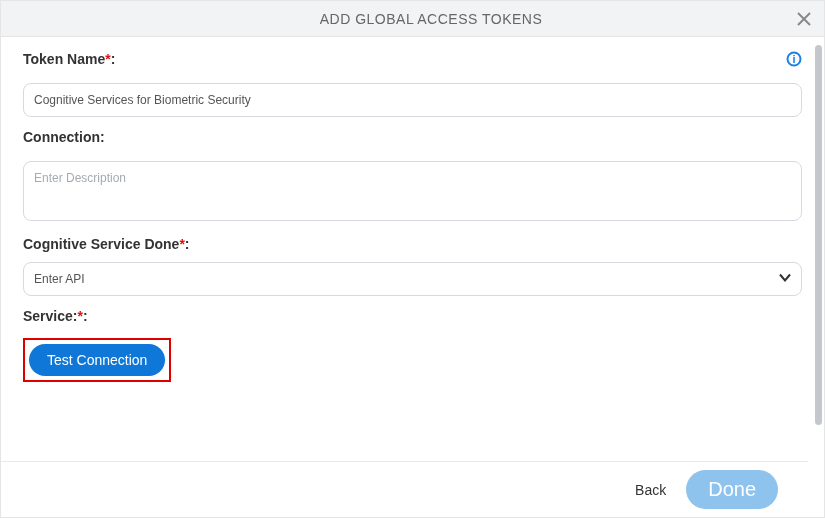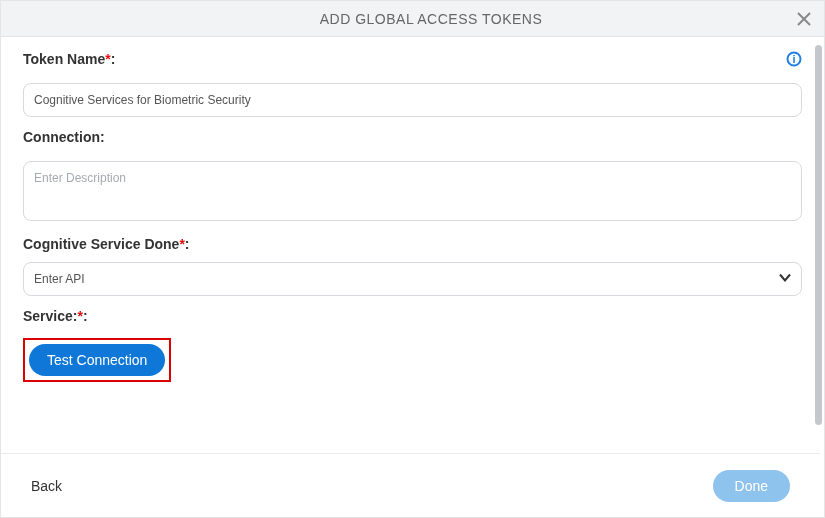--- a/index.html
+++ b/index.html
@@ -47,27 +47,27 @@
   }
   .masked .inner-mask {
     display:inline-block; height:10px; width:270px; background: repeating-linear-gradient(90deg,#c0c0c0 0 2px,#d9d9d9 2px 4px); border-radius:2px;
   }
   .test-wrap { display:inline-block; border: 2px solid #d00; padding: 4px; margin-top: 2px; }
   .test-btn {
     background: #0f77d8; color: #fff; border: none; border-radius: 20px;
     padding: 8px 18px; font-size: 14px; cursor: pointer; font-weight: 500;
   }
   .footer {
-    height: 64px; border-top: 1px solid #e9eaec; display: flex; align-items: center; justify-content: space-between;
-    padding: 0 30px; gap: 20px; position: absolute; bottom: 0; left: 0; right: 4px; background:#fff;
+    height: 56px; border-top: 1px solid #e9eaec; display: flex; align-items: center; justify-content: flex-end;
+    padding: 0 30px; gap: 20px; position: absolute; bottom: 0; left: 0; right: 16px; background:#fff;
   }
   .back { color: #333; font-size: 14px; cursor: pointer; }
   .done-btn {
     background: #8ec3ee; color: #fff; border: none; border-radius: 20px;
-    padding: 8px 22px; font-size: 14px; cursor: default; font-weight: 500;
+    padding: 8px 22px; font-size: 20px; cursor: default; font-weight: 500;
   }
 </style>
 </head>
 <body>
 
 <div class="modal">
   <div class="header">
     <span class="title">ADD GLOBAL ACCESS TOKENS</span>
     <div class="close-icon">
       <svg viewBox="0 0 16 16">

